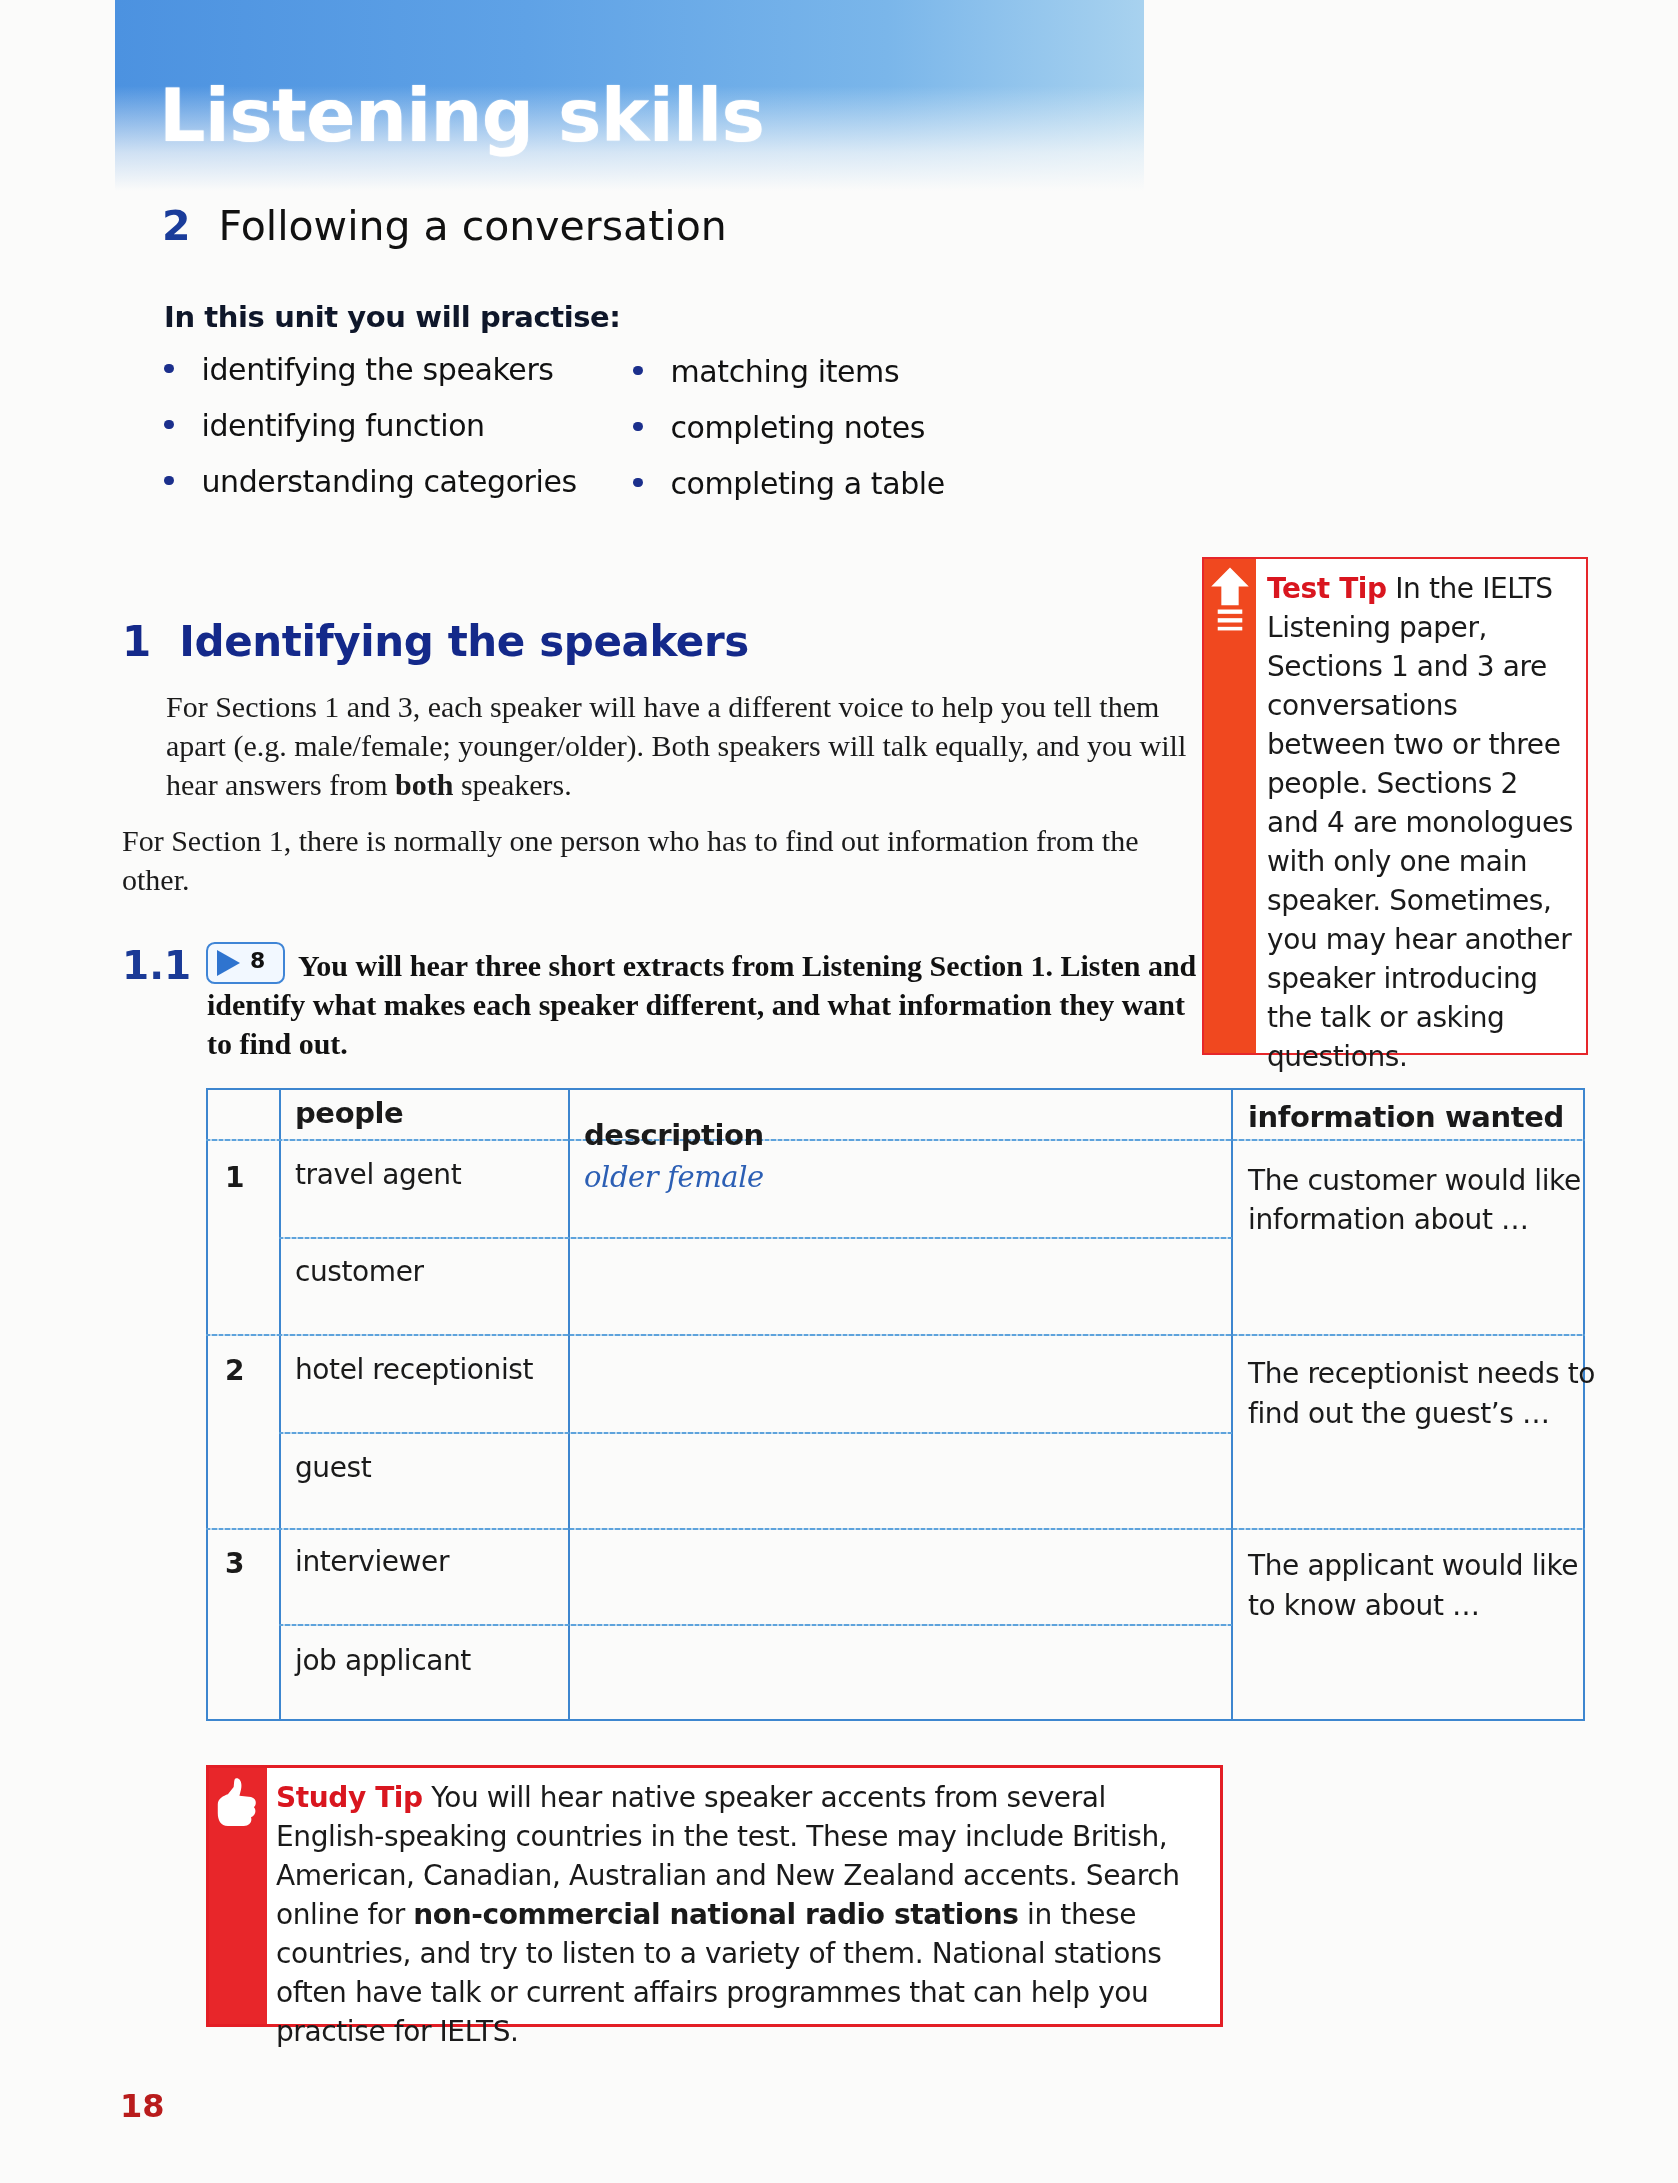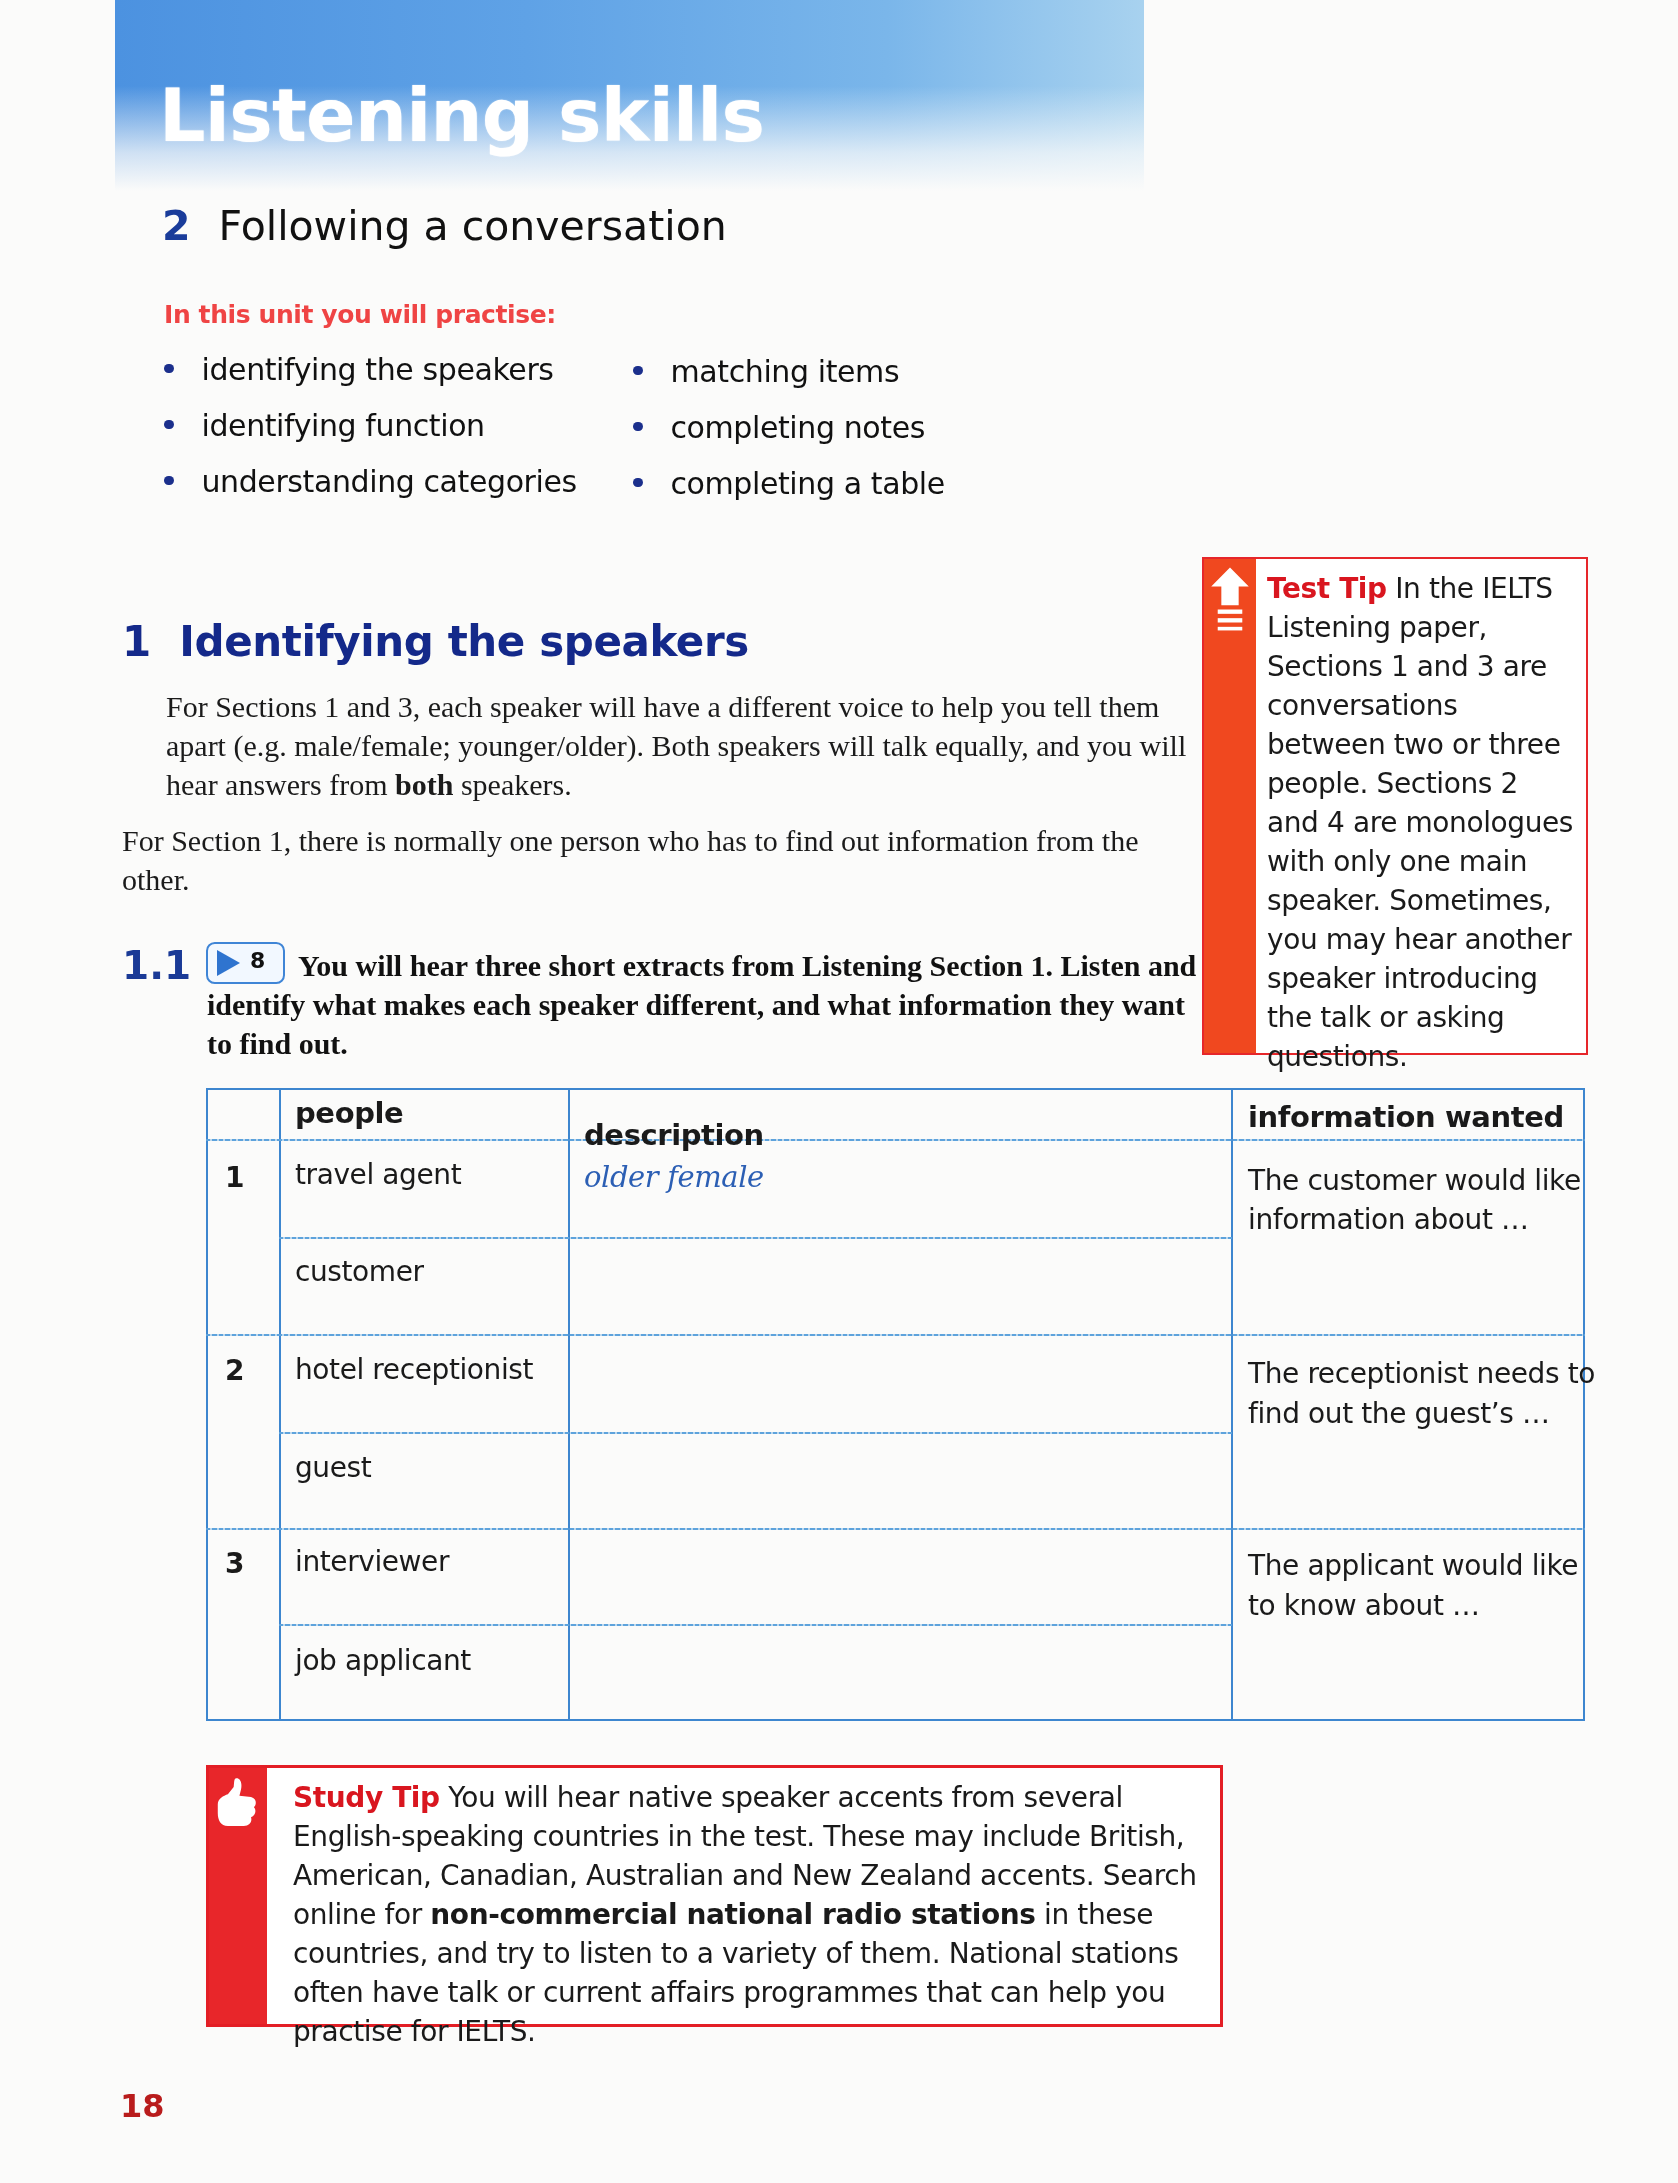--- a/index.html
+++ b/index.html
@@ -18,21 +18,21 @@
       linear-gradient(to right, #4c92e0 0%, #5fa2e6 40%, #7ab6ea 75%, #a8d2ef 100%);
   }
   #banner-title {
     left:159px; top:73px; font-size:73px; font-weight:bold; color:#ffffff;
     letter-spacing:-0.7px; white-space:nowrap;
     text-shadow:0 0 1.5px rgba(255,255,255,0.6);
     text-align:right;
   }
   #unit-heading { left:162px; top:202px; font-size:41px; white-space:nowrap; color:#111; }
   #unit-heading .num { color:#1a3c9a; font-weight:bold; margin-right:28px; }
-  #practise-label { left:164px; top:300px; font-size:25px; font-weight:bold; color:#ef4444; white-space:nowrap; letter-spacing:-0.4px; }
+  #practise-label { left:164px; top:300px; font-size:29px; font-weight:bold; color:#0f172a; white-space:nowrap; letter-spacing:-0.4px; }
   .bullet { font-size:30px; white-space:nowrap; color:#111; letter-spacing:-0.4px; }
   .bullet .dot { display:inline-block; width:9.5px; height:9.5px; border-radius:50%; background:#1b2f8c; vertical-align:middle; margin-right:28px; position:relative; top:-2.9px; }
 
   
   #test-tip {
     left:1202px; top:557px; width:386px; height:498px;
     border:2.9px solid #e6262a; background:#ffffff; box-sizing:border-box;
   }
   #test-tip .side { position:absolute; left:0; top:0; width:52px; height:100%; background:#f0481f; }
   #test-tip .txt { position:absolute; left:63px; top:10.2px; right:13px; font-size:28px; line-height:39px; color:#1a1a1a; letter-spacing:-0.4px; }
@@ -62,21 +62,21 @@
   .cell.hdr { font-weight:bold; font-size:29px; }
   .cell.num { font-weight:bold; }
   .cell.hand { font-family:"DejaVu Serif", serif; font-style:italic; color:#2c5fb4; font-size:29px; }
 
   
   #study-tip {
     left:206px; top:1765px; width:1017px; height:262px; box-sizing:border-box;
     border:3.6px solid #e31e25; background:#ffffff;
   }
   #study-tip .side { position:absolute; left:0; top:0; width:58px; height:100%; background:#e8262a; }
-  #study-tip .txt { position:absolute; left:67px; top:10.2px; right:22px; font-size:28px; line-height:39px; color:#1a1a1a; letter-spacing:-0.4px;margin-left:17px; }
+  #study-tip .txt { position:absolute; left:67px; top:10.2px; right:22px; font-size:28px; line-height:39px; color:#1a1a1a; letter-spacing:-0.4px; }
   #page-number { left:120px; top:2087px; font-size:32px; font-weight:bold; color:#b91c1c; }
 </style>
 </head>
 <body>
 
 <div id="banner" class="abs"></div>
 <div id="banner-title" class="abs">Listening skills</div>
 
 <div id="unit-heading" class="abs">
   <span class="num">2</span><span>Following a conversation</span>

